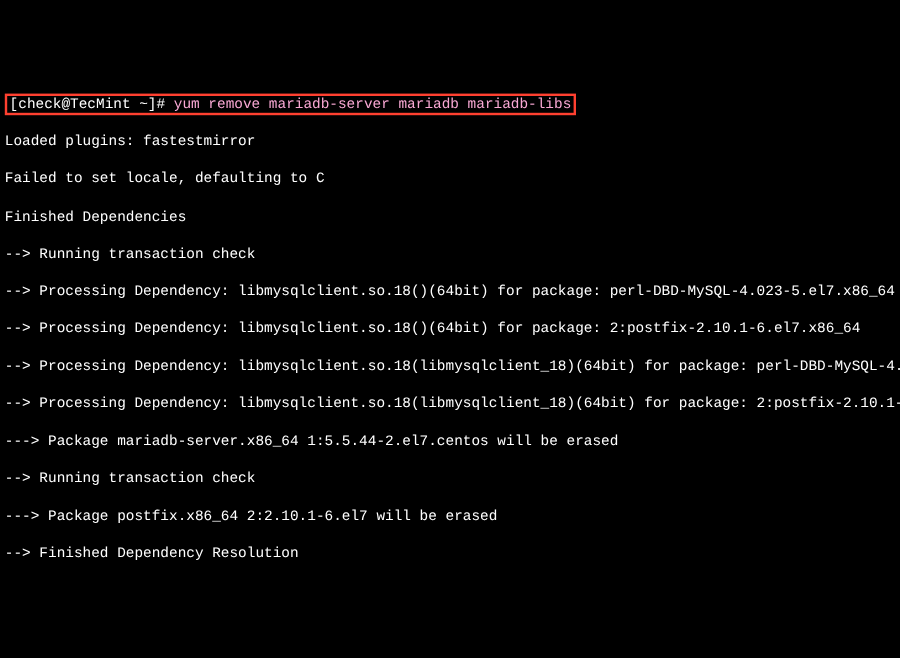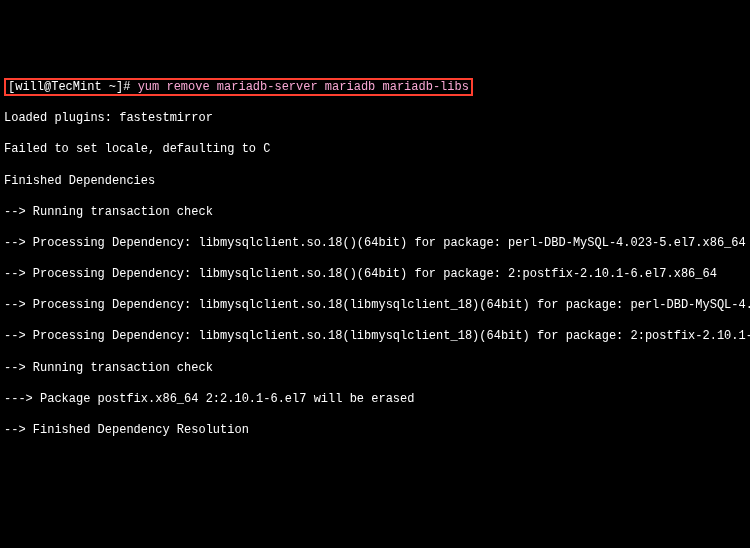--- a/index.html
+++ b/index.html
@@ -29,29 +29,30 @@
     .line {
       display: block;
     }
   </style>
 </head>
 <body>
 
 
 
 <div class="terminal">
-<span class="line"><span class="highlight-box"><span>[will@TecMint ~</span><span>]# </span><span class="command">yum remove mariadb-server mariadb mariadb-libs</span></span></span>
+<span class="line"><span class="highlight-box"><span>[check@TecMint ~</span><span>]# </span><span class="command">yum remove mariadb-server mariadb mariadb-libs</span></span></span>
 <span class="line">Loaded plugins: fastestmirror</span>
 <span class="line">Failed to set locale, defaulting to C</span>
 <span class="line">Finished Dependencies</span>
 <span class="line">--&gt; Running transaction check</span>
 <span class="line">--&gt; Processing Dependency: libmysqlclient.so.18()(64bit) for package: perl-DBD-MySQL-4.023-5.el7.x86_64</span>
 <span class="line">--&gt; Processing Dependency: libmysqlclient.so.18()(64bit) for package: 2:postfix-2.10.1-6.el7.x86_64</span>
 <span class="line">--&gt; Processing Dependency: libmysqlclient.so.18(libmysqlclient_18)(64bit) for package: perl-DBD-MySQL-4.023-5.el7.x86_64</span>
 <span class="line">--&gt; Processing Dependency: libmysqlclient.so.18(libmysqlclient_18)(64bit) for package: 2:postfix-2.10.1-6.el7.x86_64</span>
+<span class="line">---&gt; Package mariadb-server.x86_64 1:5.5.44-2.el7.centos will be erased</span>
 <span class="line">--&gt; Running transaction check</span>
 <span class="line">---&gt; Package postfix.x86_64 2:2.10.1-6.el7 will be erased</span>
 <span class="line">--&gt; Finished Dependency Resolution</span>
 <span class="line"></span>
 
 <span class="line"></span>
 
 
 
 

